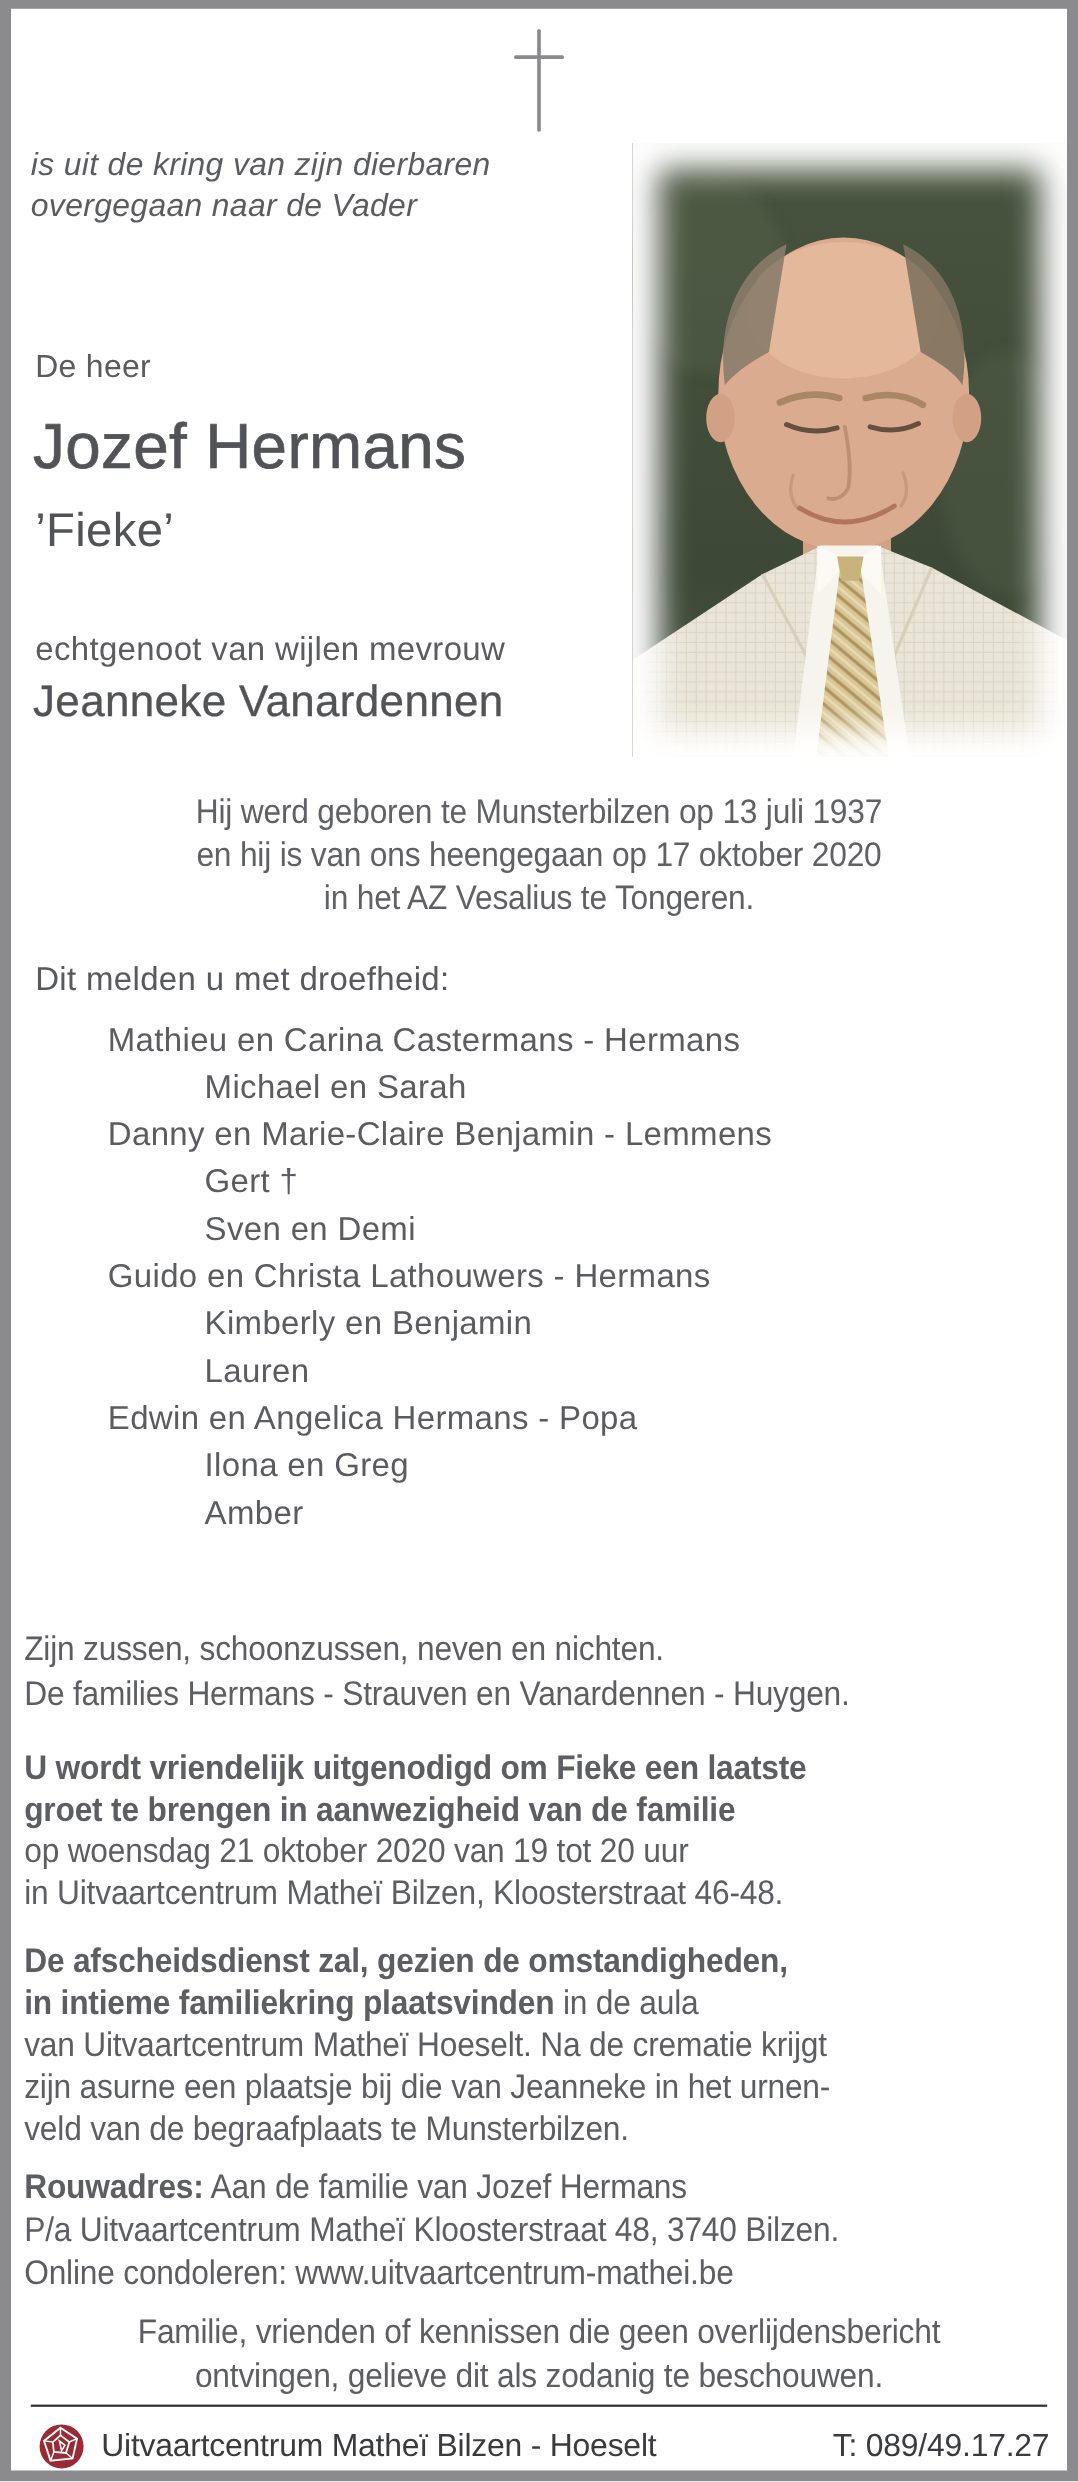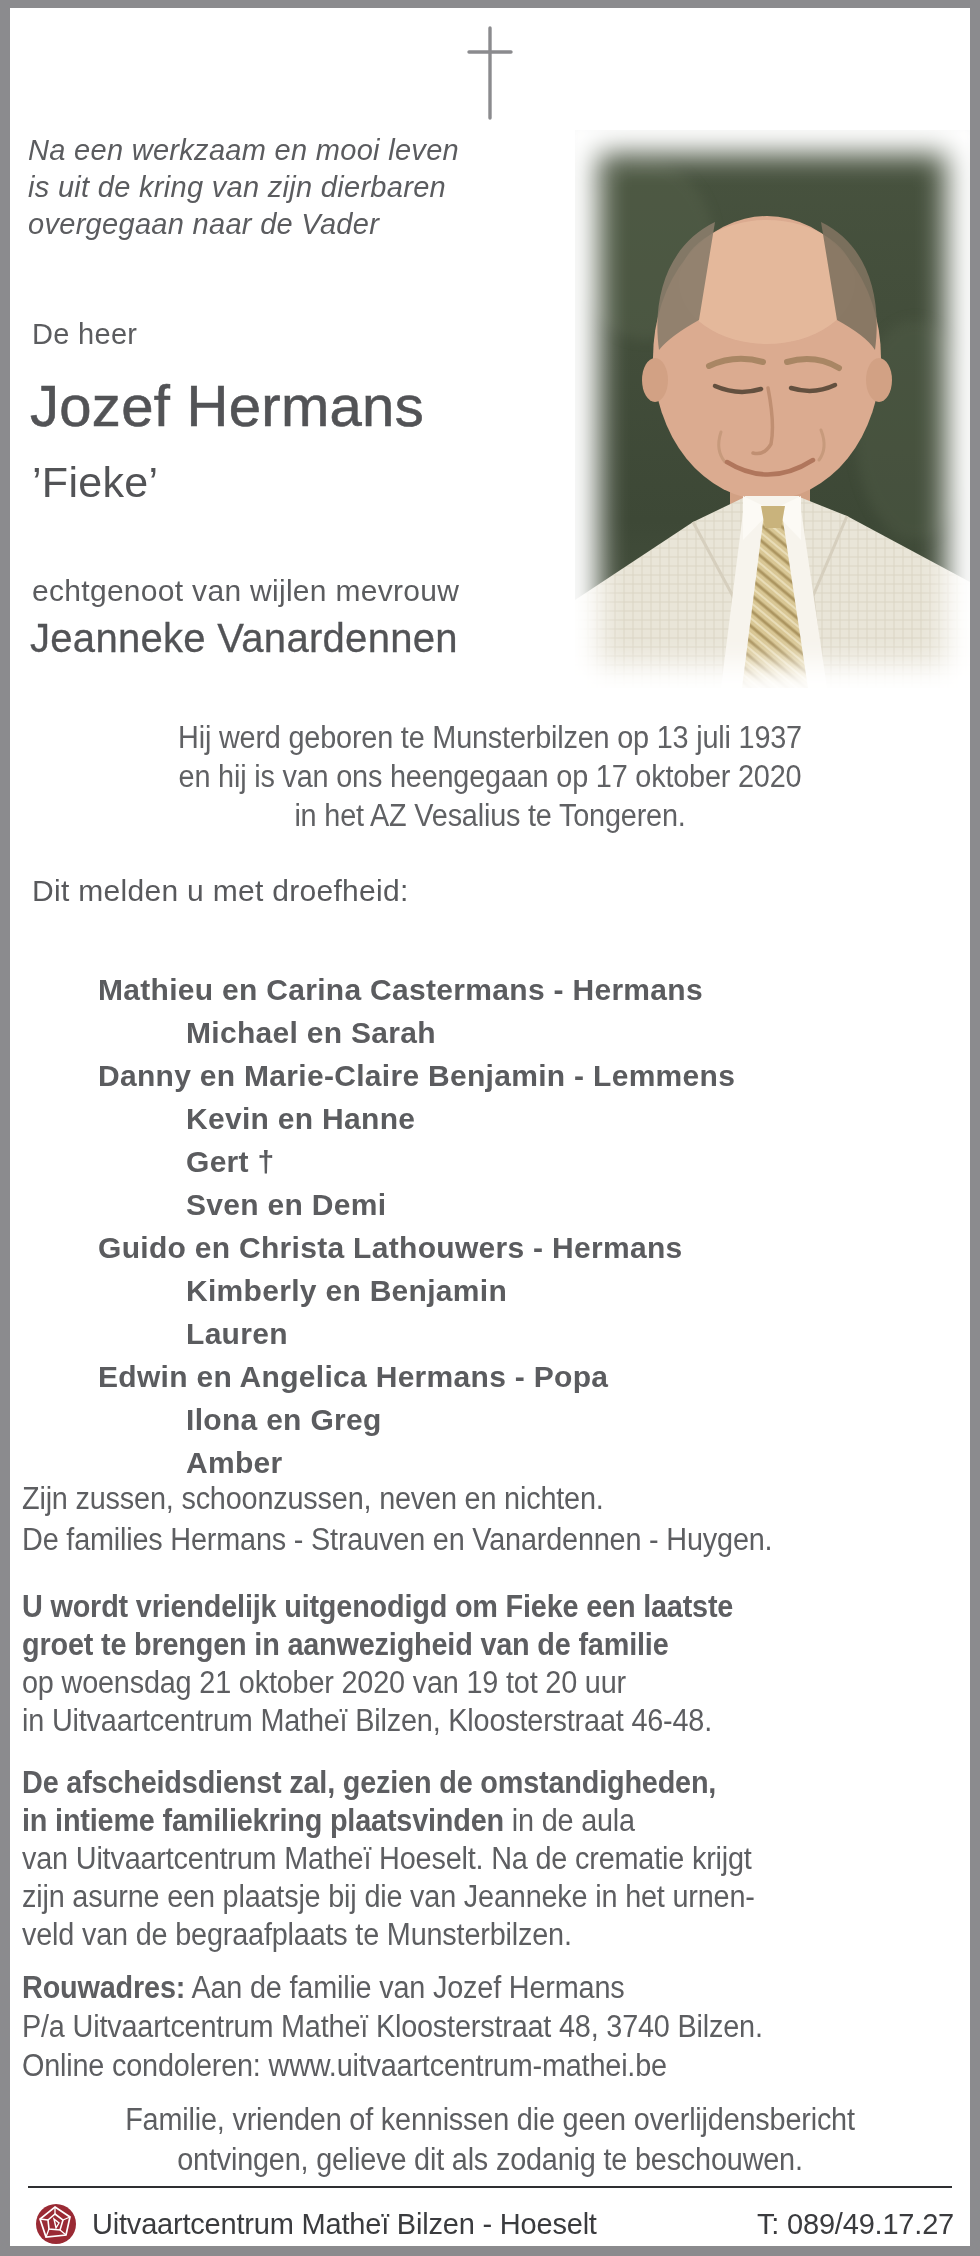--- a/index.html
+++ b/index.html
@@ -21,21 +21,21 @@
   .nickname{left:22px;top:450px;font-size:43px;color:#525356;}
   .spouse-intro{left:22px;top:566px;font-size:30px;color:#5b5c5f;}
   .spouse-name{left:20px;top:608px;font-size:40px;color:#525356;-webkit-text-stroke:0.3px #525356;}
 
   .photo{right:0;top:122px;width:395px;height:558px;}
   .photo svg{display:block;width:100%;height:100%;}
   .photo::after{content:"";position:absolute;inset:0;box-shadow:inset 0 0 28px 24px #fff;}
 
   .life-dates{left:0;right:0;top:710px;text-align:center;font-size:31px;line-height:39px;color:#606164;}
   .announce{left:22px;top:860px;font-size:30px;line-height:45px;color:#58595c;}
-  .family{left:0;top:960px;font-size:30px;line-height:43px;color:#5b5c5f;font-weight:bold;}
+  .family{left:0;top:916px;font-size:30px;line-height:43px;color:#5b5c5f;}
   .family .lvl1{margin-left:88px;}
   .family .lvl2{margin-left:176px;}
   .relatives{left:12px;top:1470px;font-size:31px;line-height:41px;color:#5d5e61;}
   .visitation{left:12px;top:1580px;font-size:31px;line-height:38px;color:#5d5e61;}
   .service{left:12px;top:1756px;font-size:31px;line-height:38px;color:#5d5e61;}
   .mourning{left:12px;top:1960px;font-size:31px;line-height:39px;color:#5d5e61;}
   .notice{left:0;right:0;top:2092px;text-align:center;font-size:31px;line-height:40px;color:#5d5e61;}
   .rule{left:18px;right:18px;top:2178px;border-top:2px solid #2e2f31;height:0;}
   .footer{left:24px;right:16px;top:2192px;height:48px;display:flex;align-items:center;gap:14px;
           font-size:29px;color:#3a3b3e;letter-spacing:-0.2px;justify-content:center;}
@@ -49,21 +49,20 @@
 <div class="page">
 
   <div class="abs cross-wrap">
     <svg width="46" height="94" viewBox="0 0 46 94">
       <line x1="23" y1="2" x2="23" y2="92" stroke="#8b8b8e" stroke-width="3.4" stroke-linecap="round"></line>
       <line x1="2" y1="26" x2="44" y2="26" stroke="#8b8b8e" stroke-width="3.4" stroke-linecap="round"></line>
     </svg>
   </div>
 
   <div class="abs intro geo">
-    <div>Na een werkzaam en mooi leven</div>
     <div>is uit de kring van zijn dierbaren</div>
     <div>overgegaan naar de Vader</div>
   </div>
 
   <div class="abs de-heer geo">De heer</div>
   <div class="abs name geo">Jozef Hermans</div>
   <div class="abs nickname geo">’Fieke’</div>
   <div class="abs spouse-intro geo">echtgenoot van wijlen mevrouw</div>
   <div class="abs spouse-name geo">Jeanneke Vanardennen</div>
 
@@ -140,21 +139,20 @@
   </div>
 
   <div class="abs announce geo">
     <div>Dit melden u met droefheid:</div>
   </div>
 
   <div class="abs family geo">
     <div class="lvl1">Mathieu en Carina Castermans - Hermans</div>
     <div class="lvl2">Michael en Sarah</div>
     <div class="lvl1">Danny en Marie-Claire Benjamin - Lemmens</div>
-    <div class="lvl2">Kevin en Hanne</div>
     <div class="lvl2">Gert †</div>
     <div class="lvl2">Sven en Demi</div>
     <div class="lvl1">Guido en Christa Lathouwers - Hermans</div>
     <div class="lvl2">Kimberly en Benjamin</div>
     <div class="lvl2">Lauren</div>
     <div class="lvl1">Edwin en Angelica Hermans - Popa</div>
     <div class="lvl2">Ilona en Greg</div>
     <div class="lvl2">Amber</div>
   </div>
 

